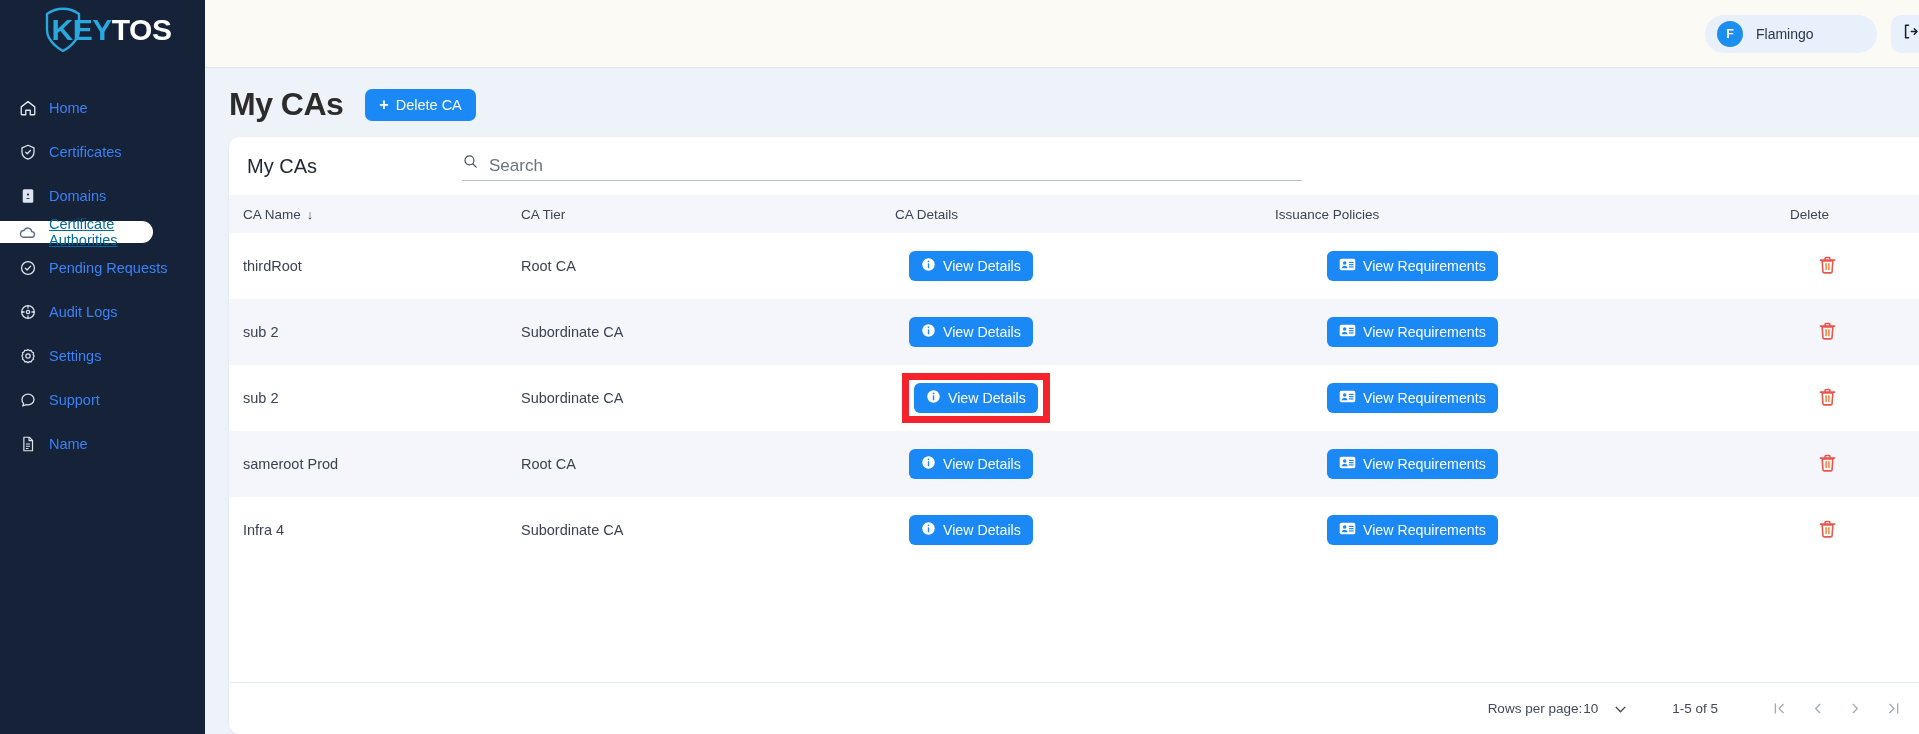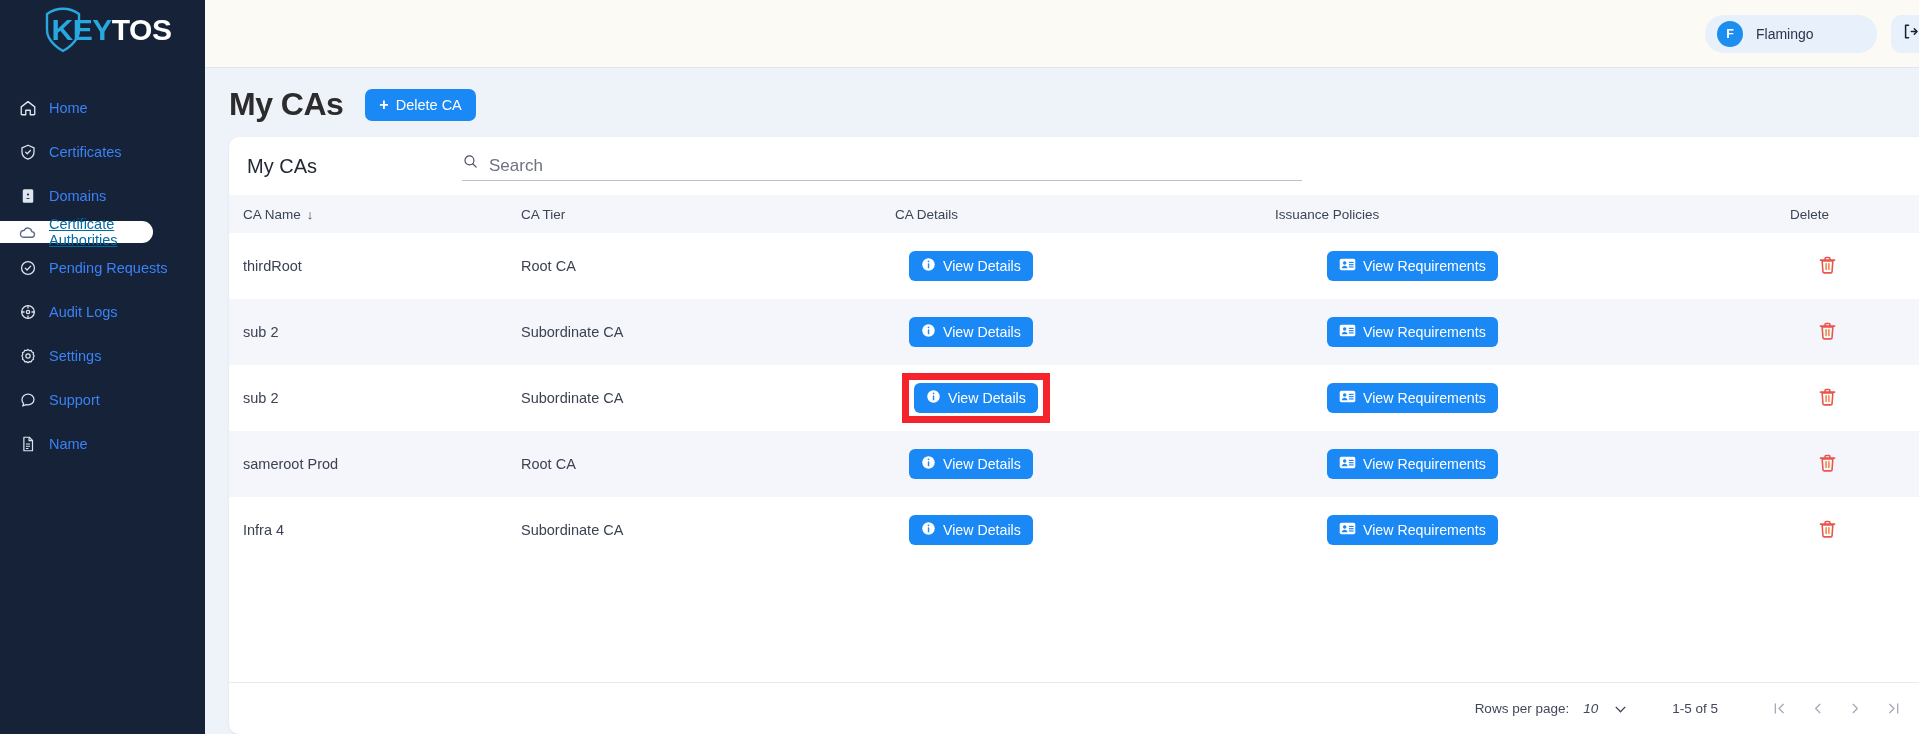--- a/index.html
+++ b/index.html
@@ -145,22 +145,22 @@
     background: #fff;
     padding: 3px 5px;
   }
 
   .card-foot {
     margin-top: auto; height: 52px; border-top: 1px solid #e6eaf2;
     display: flex; align-items: center; justify-content: flex-end;
     gap: 0; padding-right: 22px;
     font-size: 13.5px; color: #41485a;
   }
-  .rpp-label { margin-right: 14px; }
-  .rpp-select { display: flex; align-items: flex-end; gap: 17px; cursor: pointer; font-style: italic; }
+  .rpp-label { margin-right: 1px; }
+  .rpp-select { display: flex; align-items: flex-end; gap: 17px; cursor: pointer; }
   .range-label { margin: 0 42px 0 46px; }
   .pager-btn {
     width: 38px; height: 38px; display: flex; align-items: center; justify-content: center;
     color: #a4abb8; cursor: pointer; font-size: 15px;
   }
 </style>
 </head>
 <body>
 
 <div class="app">

